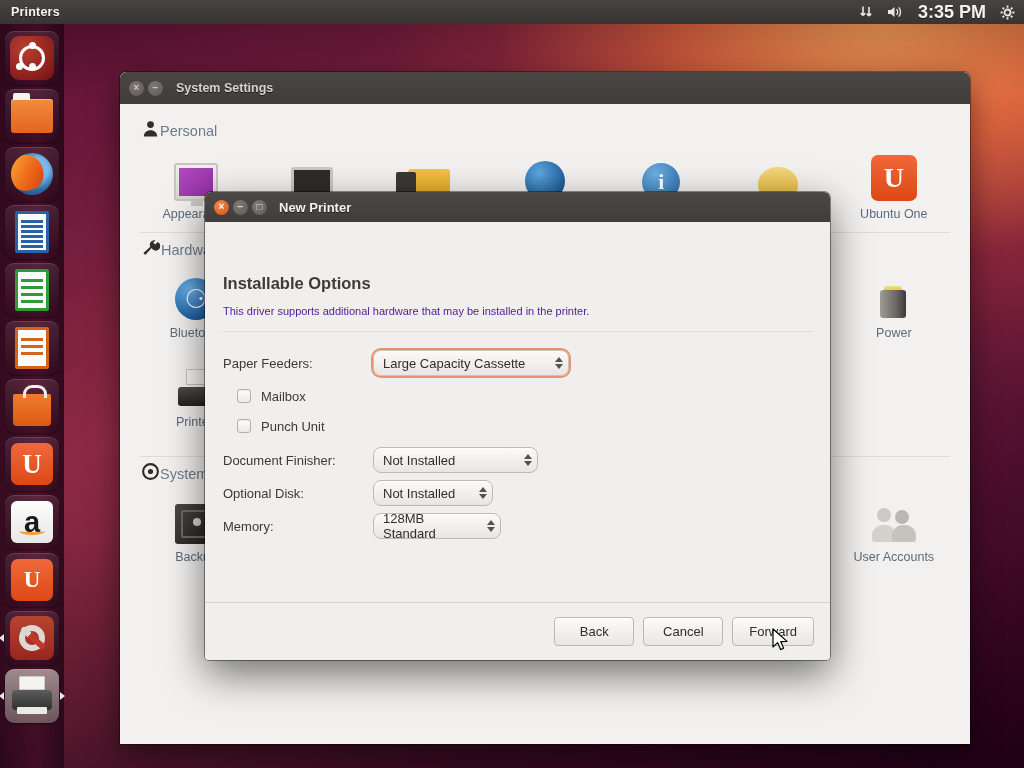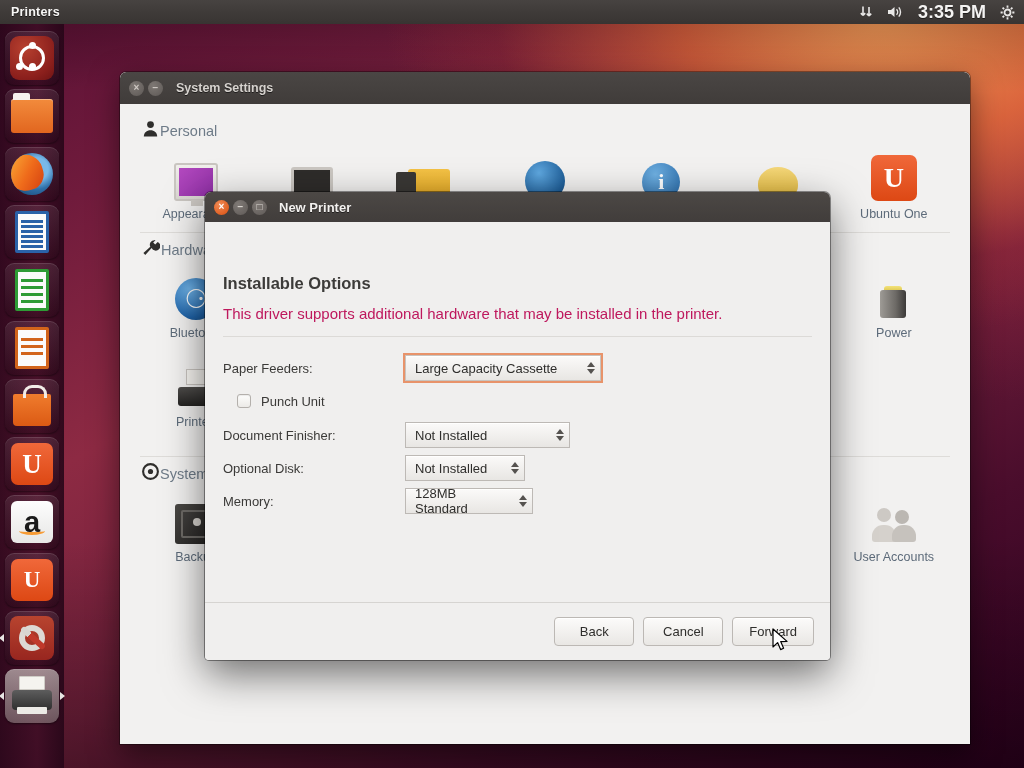--- a/index.html
+++ b/index.html
@@ -216,30 +216,30 @@
     display: flex; align-items: center;
   }
   .wbtn.close { background: radial-gradient(circle at 35% 30%, #f08a54, #d94f10); color: #fff; }
   .wbtn.np { background: radial-gradient(circle at 35% 30%, #807a76, #5e5956); color: #ddd8d3; }
   .np-title {
     margin-left: 12px; color: #f3f1ef; font-size: 13px; font-weight: bold;
     text-shadow: 0 1px 0 rgba(0,0,0,0.55);
   }
   .np-body { padding: 16px 18px 0 18px; height: 400px; position: relative; margin-top: 36px; }
   .np-h1 { font-size: 16.5px; font-weight: bold; color: #3c3b39; margin-bottom: 12px; }
-  .np-sub { font-size: 15px; color: #be185d; }
+  .np-sub { font-size: 11px; color: #4c1d95; }
   .np-rule { height: 1px; background: #dcdad7; margin: 14px 0 0 0; }
   .np-form { margin-top: 16px; }
-  .frow { display: flex; align-items: center; height: 30px; margin-bottom: 3px; gap: 32px; }
+  .frow { display: flex; align-items: center; height: 30px; margin-bottom: 3px; }
   .flabel { width: 150px; font-size: 13px; color: #3b3a38; }
   .combo {
     display: inline-flex; align-items: center; justify-content: space-between;
     height: 26px; padding: 0 5px 0 9px;
     background: linear-gradient(to bottom,#fbfaf9,#e8e6e3);
-    border: 1px solid #bdb9b5; border-radius: 0;
+    border: 1px solid #bdb9b5; border-radius: 8px;
     font-size: 13px; color: #2f2e2c;
     box-shadow: inset 0 1px 0 rgba(255,255,255,0.85);
   }
   .combo.focus {
     outline: 2px solid #e8936a; outline-offset: 0px;
     border-color: #c9c4bf;
   }
   .spin { display: inline-flex; flex-direction: column; align-items: center; gap: 2px; margin-left: 9px; }
   .spin .up { width:0;height:0;border-left:4px solid transparent;border-right:4px solid transparent;border-bottom:5px solid #55524f; }
   .spin .dn { width:0;height:0;border-left:4px solid transparent;border-right:4px solid transparent;border-top:5px solid #55524f; }
@@ -605,20 +605,24 @@
           <span>Large Capacity Cassette</span>
           <span class="spin">
               <span class="up"></span>
               <span class="dn"></span>
             </span>
         </div>
       </div>
 
       <div class="cbrow">
         <span class="cbox"></span>
+        <span class="cblabel">Mailbox</span>
+      </div>
+      <div class="cbrow">
+        <span class="cbox"></span>
         <span class="cblabel">Punch Unit</span>
       </div>
 
       <div class="frow" style="margin-top:4px">
         <div class="flabel">Document Finisher:</div>
         <div class="combo" style="width:165px">
           <span>Not Installed</span>
           <span class="spin">
               <span class="up"></span>
               <span class="dn"></span>

